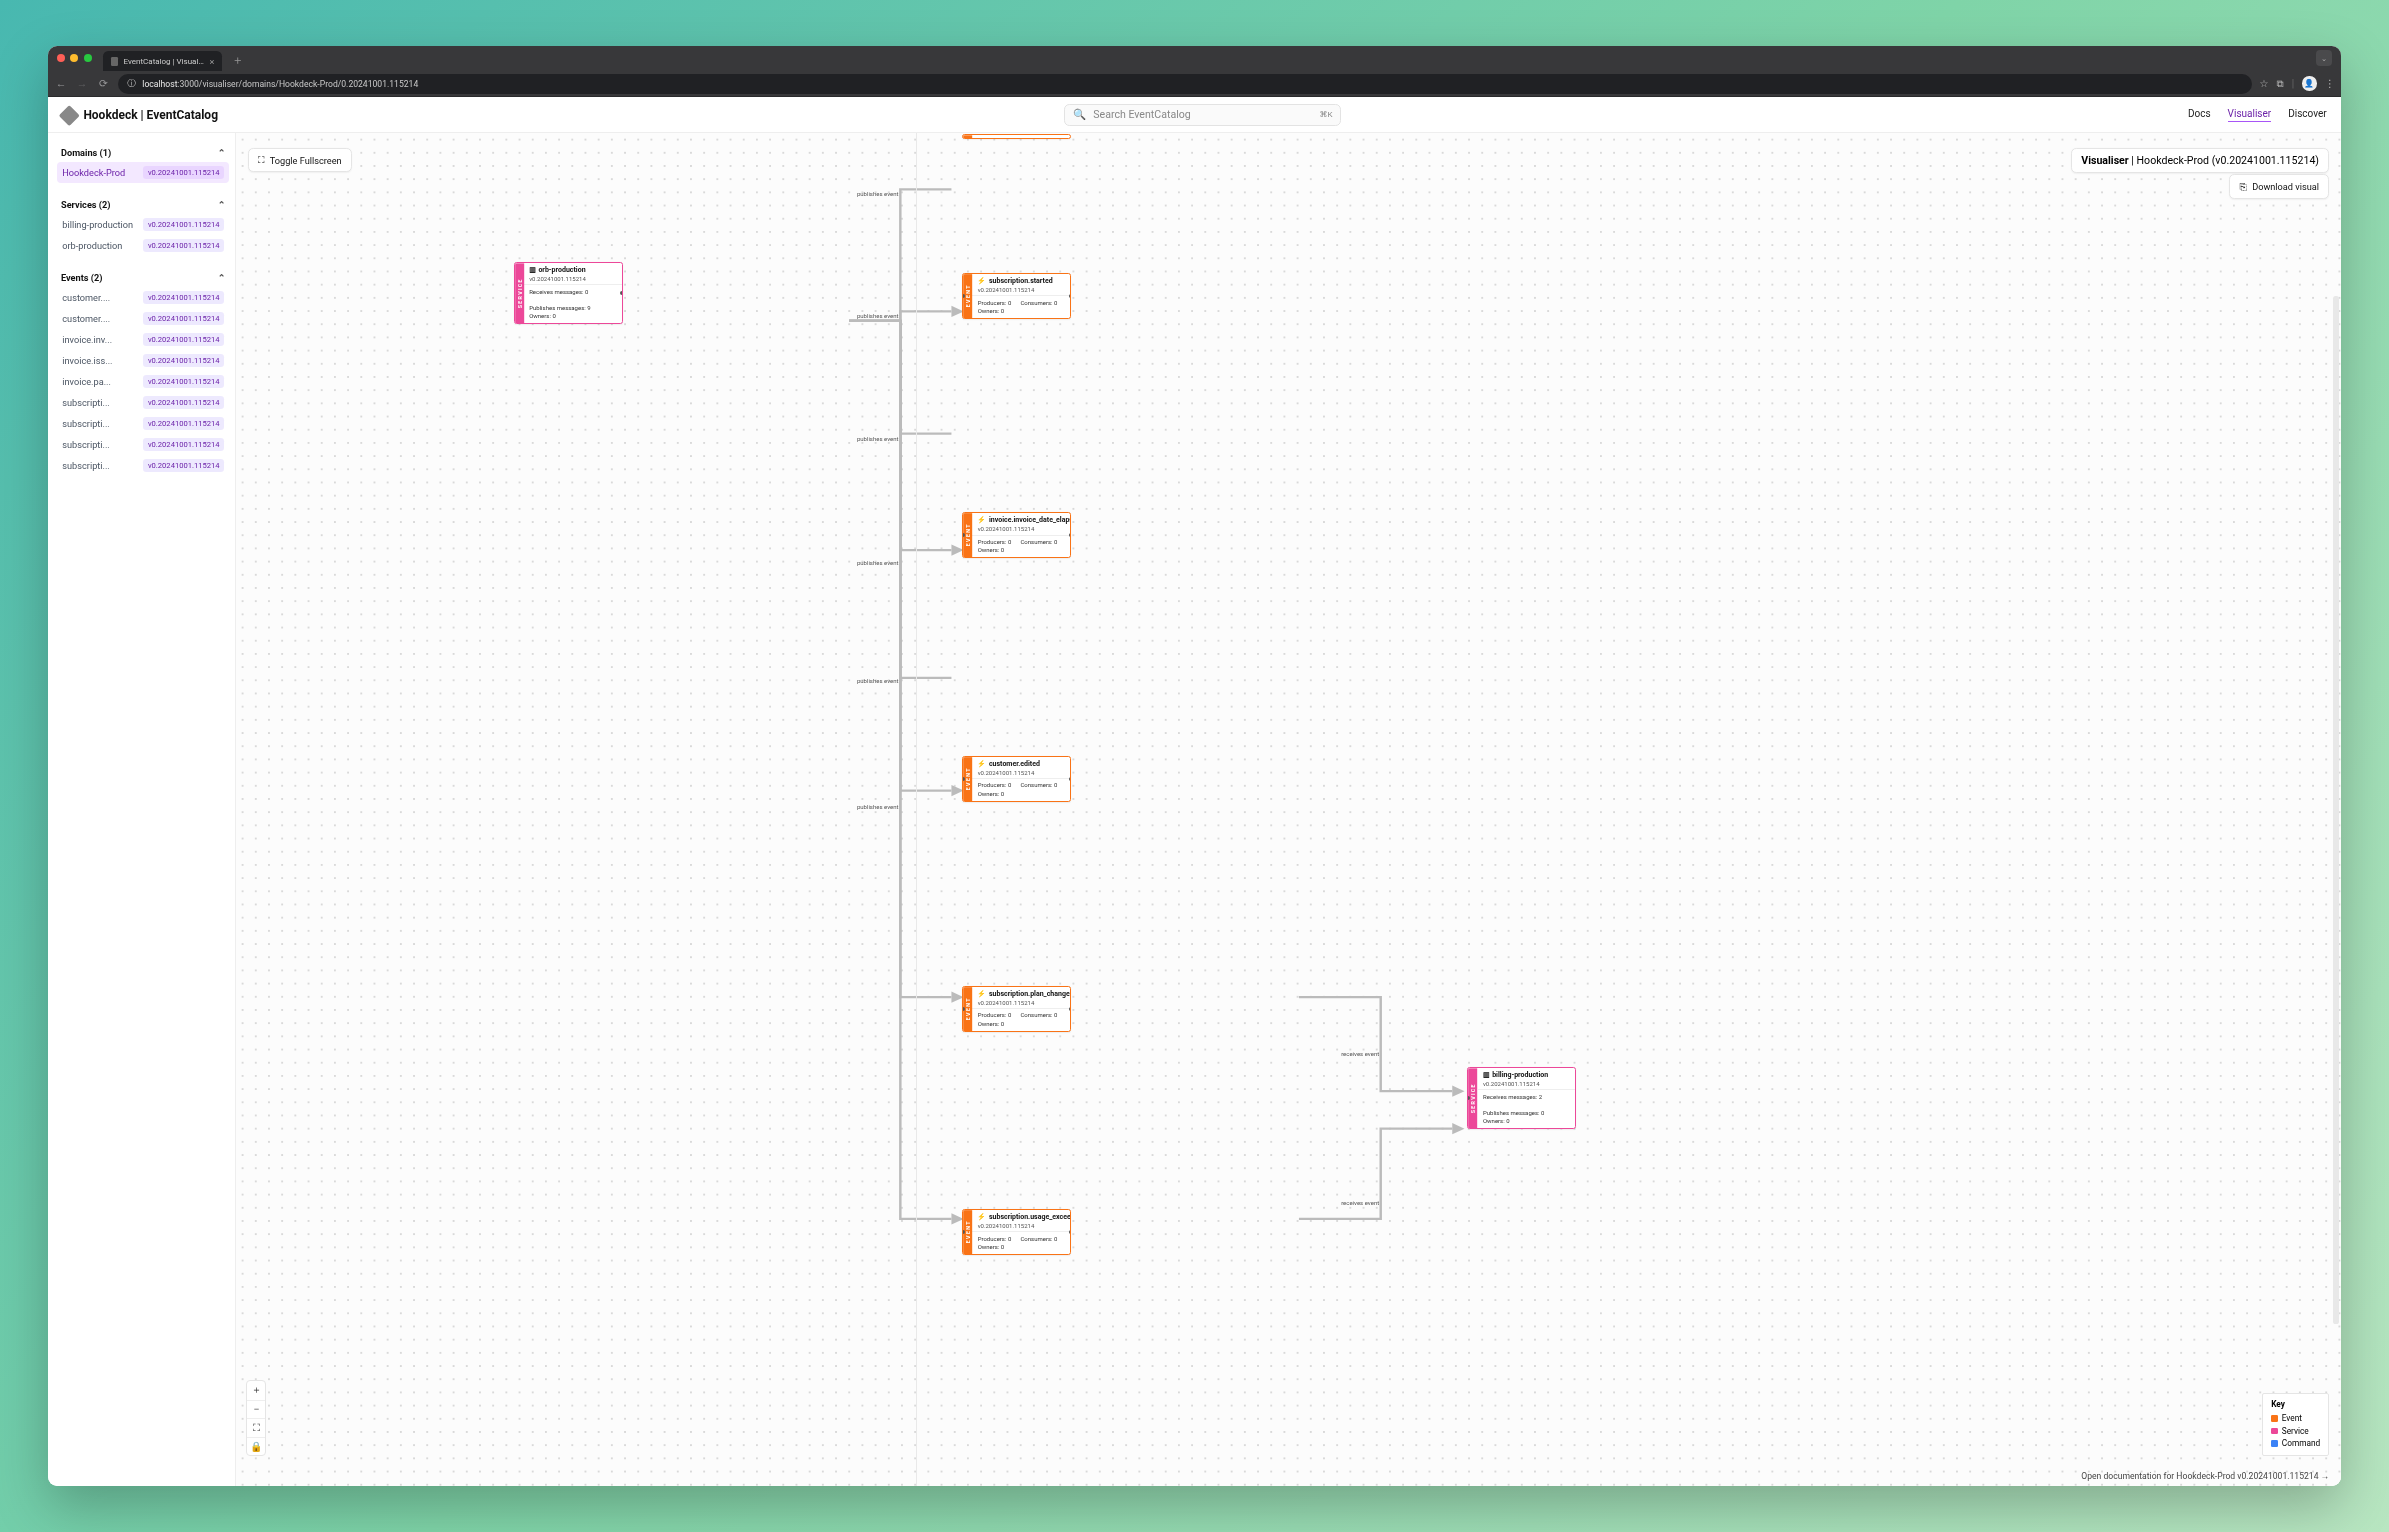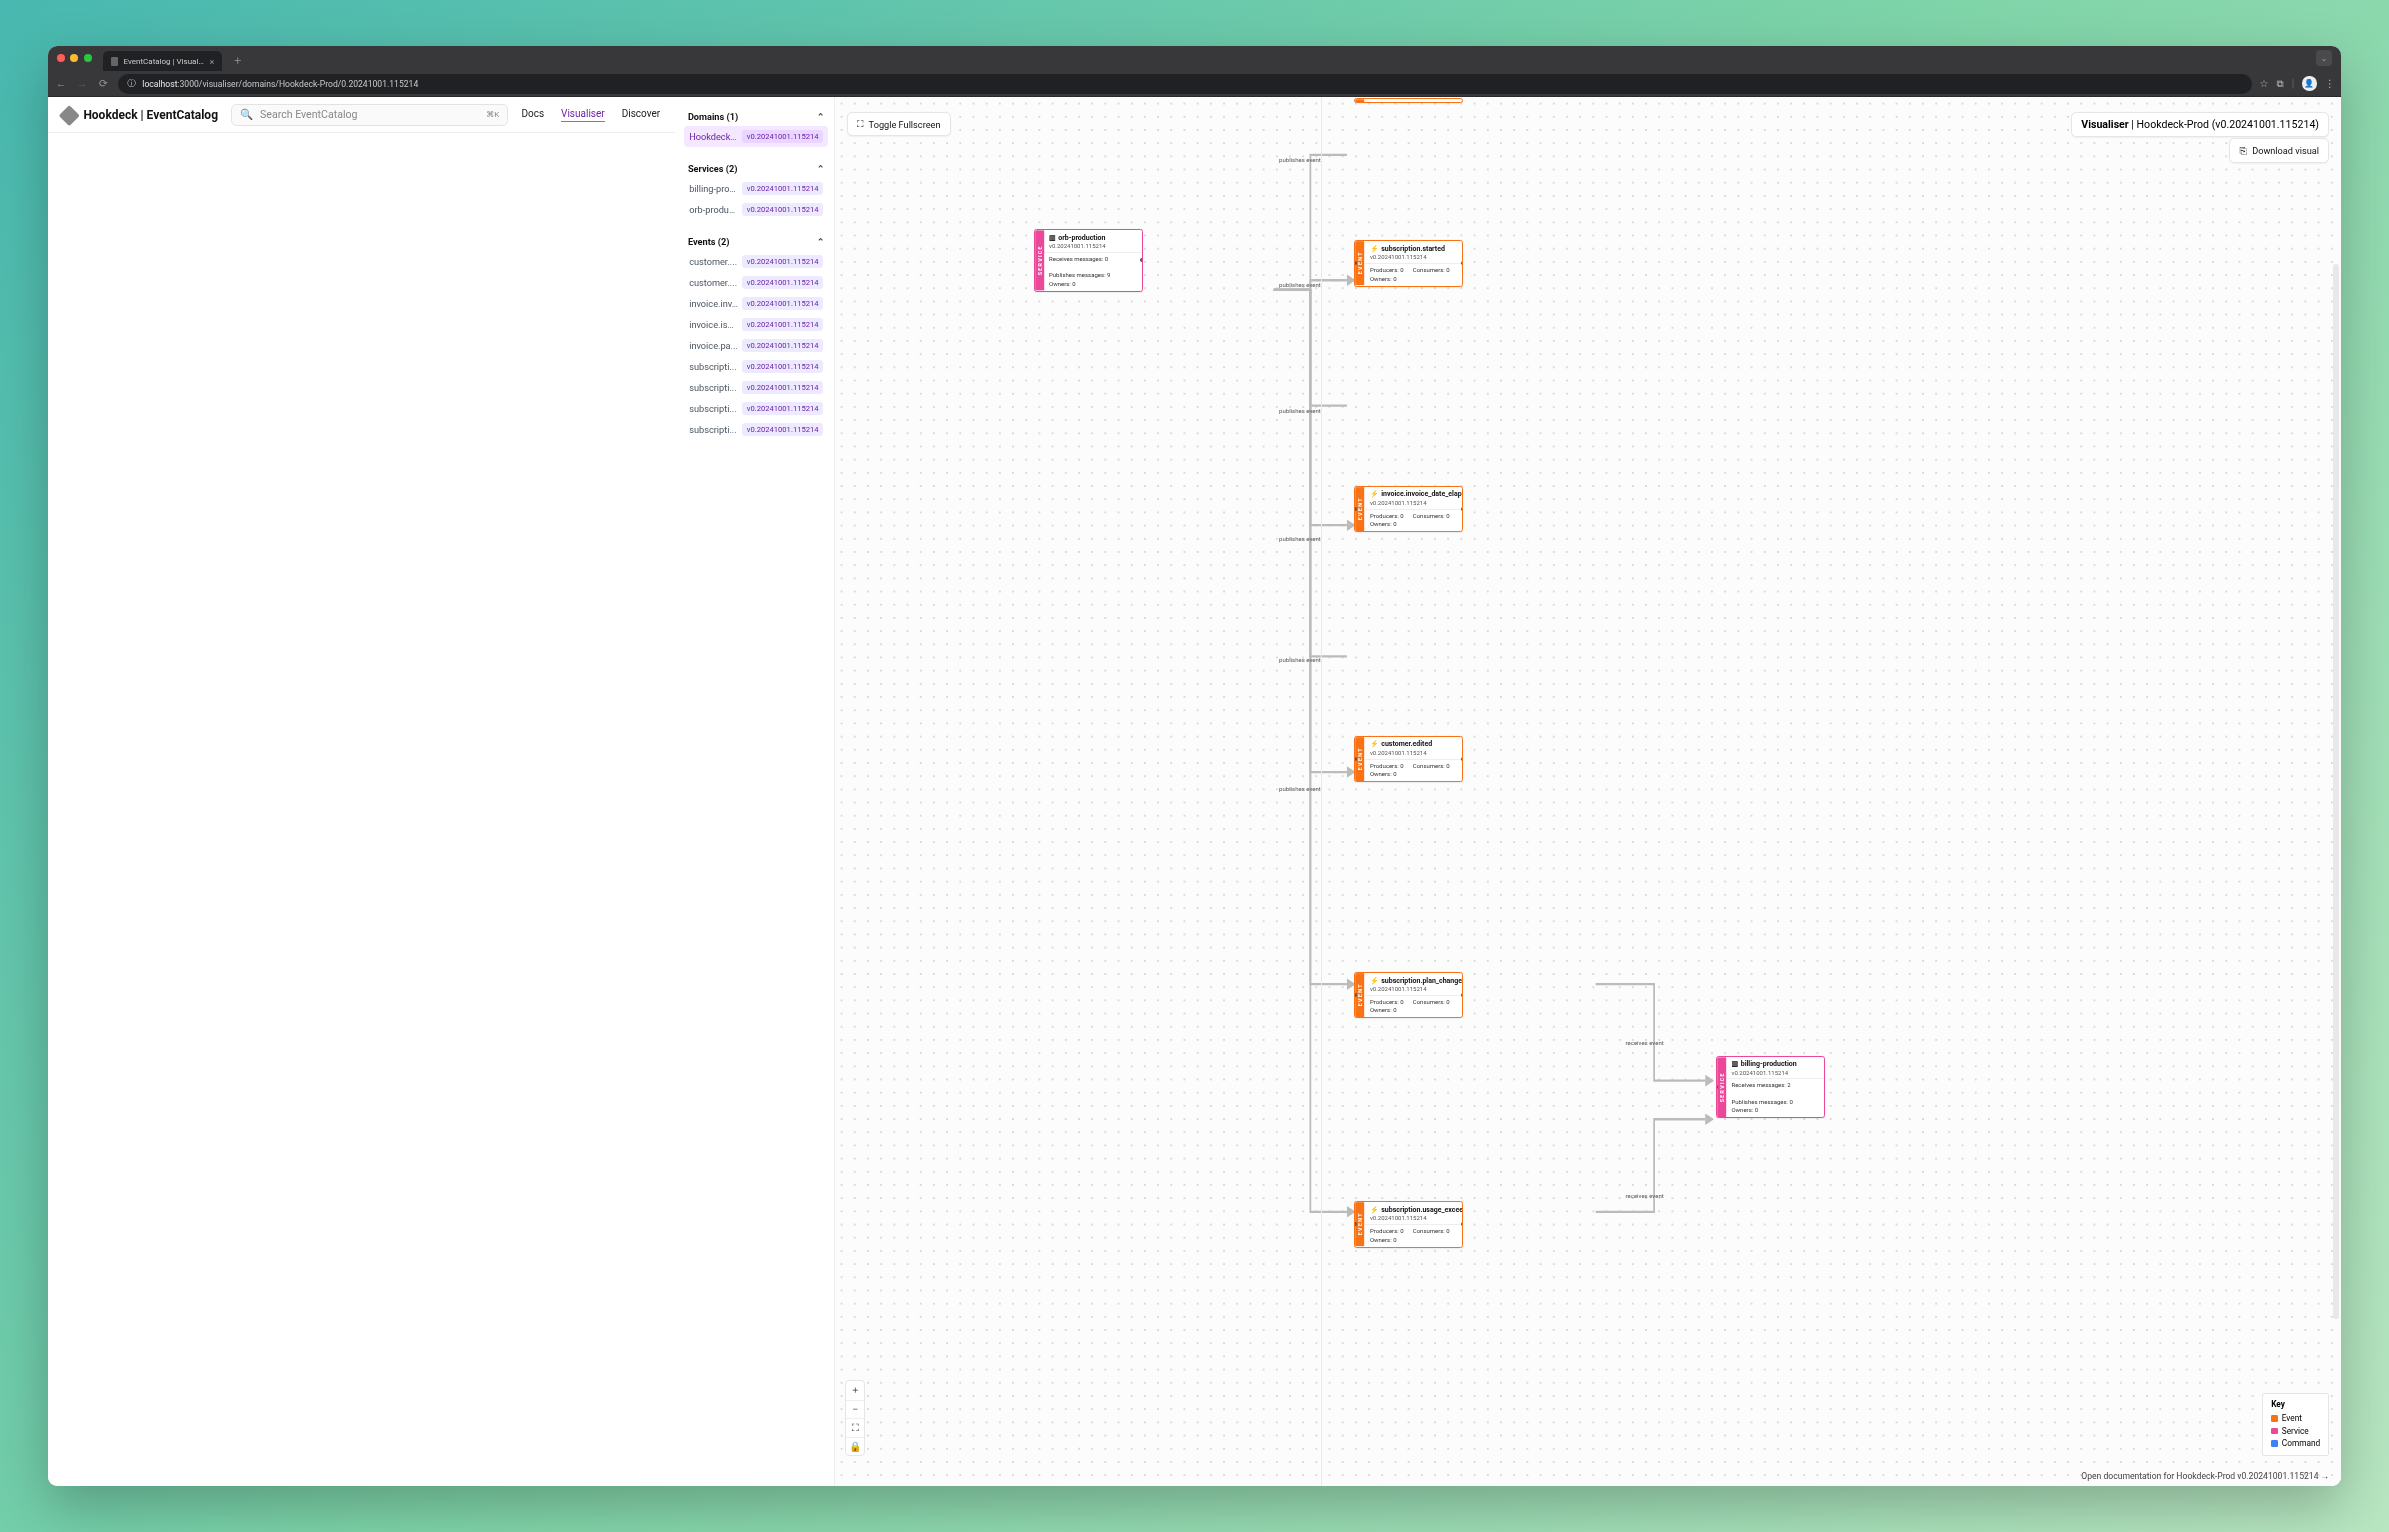--- a/index.html
+++ b/index.html
@@ -44,21 +44,21 @@
   .nav-icon { color:#9a9a9c; font-size:10.6px; width:13.2px; text-align:center; cursor:pointer; }
   .urlfield {
     flex:1; background:#202124; border-radius:13.2px; height:20px;
     display:flex; align-items:center; padding:0 9.2px; gap:6.6px; color:#c9c9c9; font-size:8.6px;
   }
   .url-host { color:#eaeaea; }
   .tool-icon { color:#bbb; font-size:10px; cursor:pointer; }
   .avatar { width:14.5px; height:14.5px; border-radius:50%; background:#eee; display:flex; align-items:center; justify-content:center; font-size:8px; }
 
   
-  .app { flex:1; display:flex; flex-direction:row; background:#fff; overflow:hidden; }
+  .app { flex:1; display:flex; flex-direction:column; background:#fff; overflow:hidden; }
   .topbar {
     height:36px; border-bottom:0.7px solid #eee; display:flex; align-items:center;
     padding:0 14.5px; gap:13.2px;
   }
   .brand { display:flex; align-items:center; gap:6.6px; font-weight:700; font-size:12px; color:#111; }
   .brand-logo { width:14.5px; height:14.5px; background:#888; transform:rotate(45deg); border-radius:2px; }
   .searchwrap { margin-left:auto; margin-right:auto; }
   .searchbox {
     width: 277px; height:22.4px; border:0.7px solid #e3e3e3; border-radius:5.3px;
     display:flex; align-items:center; padding:0 8px; gap:6.6px; color:#888;
@@ -66,21 +66,21 @@
   }
   .searchbox .kbd { margin-left:auto; font-size:8px; color:#888; background:#eee0; }
   .topnav { display:flex; gap:17px; font-size:10px; color:#222; }
   .topnav .nav-item { cursor:pointer; padding-bottom:2px; }
   .topnav .active { color:#6b21a8; border-bottom:1.3px solid #a855f7; }
 
   .body { flex:1; display:flex; overflow:hidden; }
 
   
   .sidebar {
-    width:160px; border-right:0.7px solid #eee; padding:9.2px 5.3px 9.2px 9.2px;
+    width:188px; border-right:0.7px solid #eee; padding:9.2px 5.3px 9.2px 9.2px;
     overflow-y:auto; font-size:9.2px;
   }
   .group { margin-bottom:12px; }
   .group-head {
     display:flex; align-items:center; justify-content:space-between;
     font-weight:700; color:#111; padding:4px 4px; cursor:pointer;
   }
   .chev { color:#555; font-size:9.2px; }
   .item {
     display:flex; align-items:center; justify-content:space-between; gap:4px;

